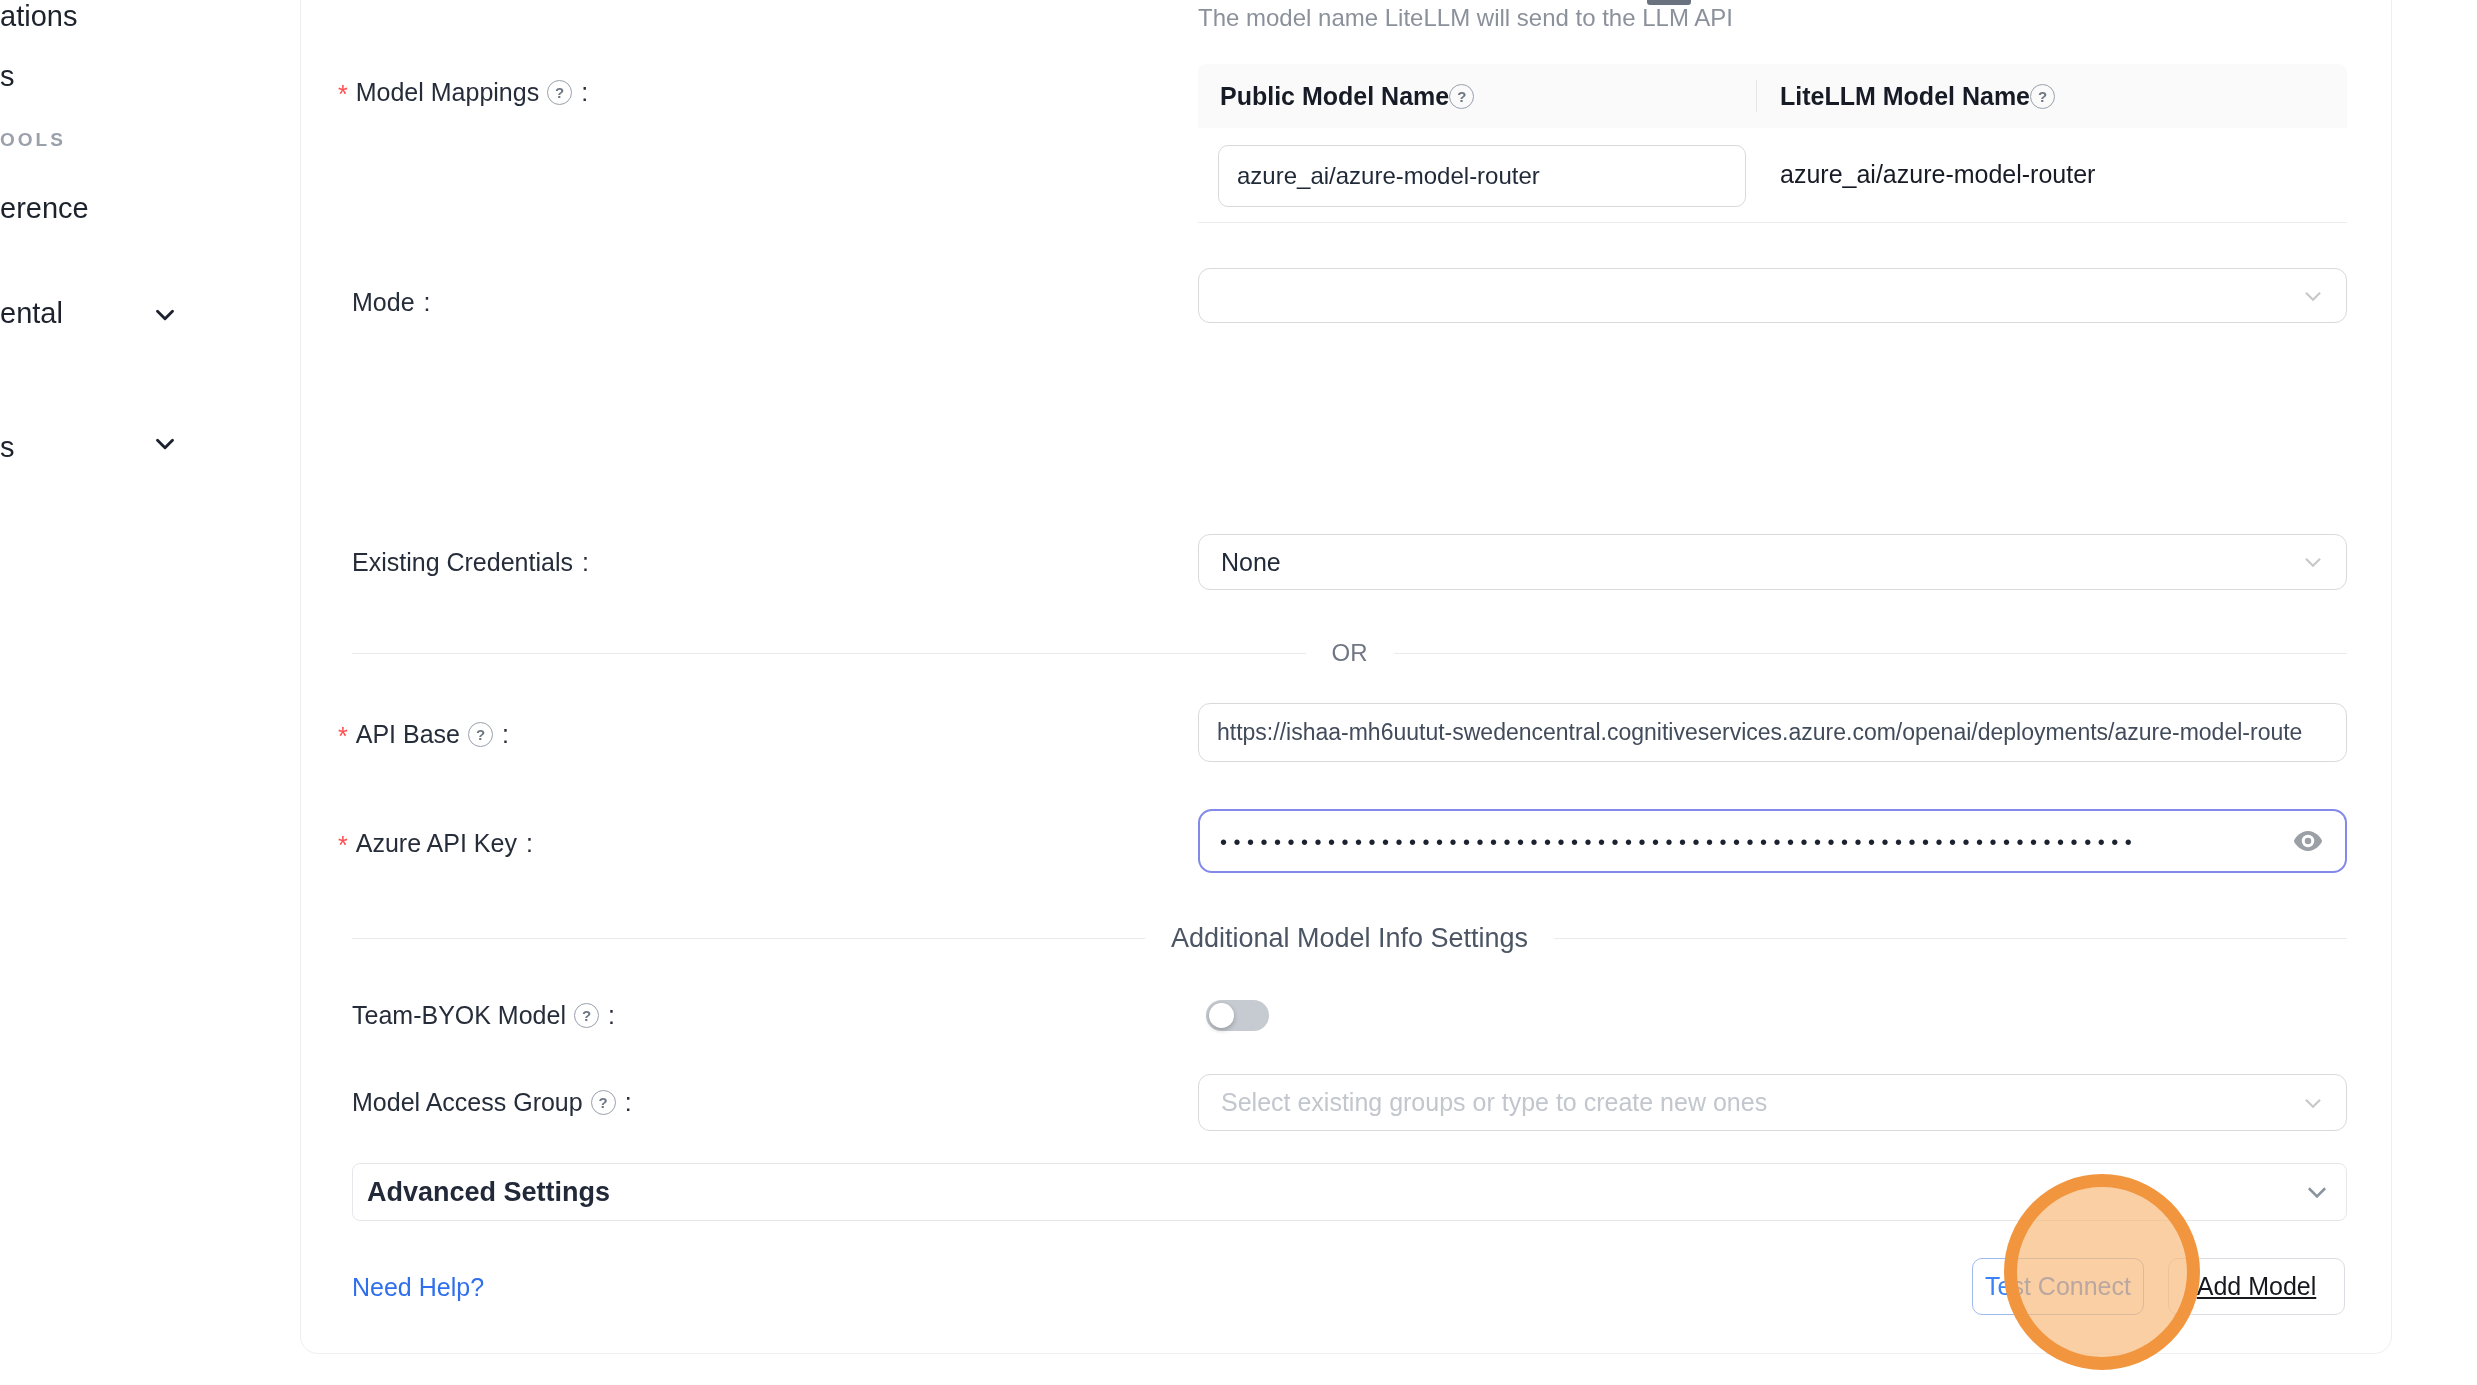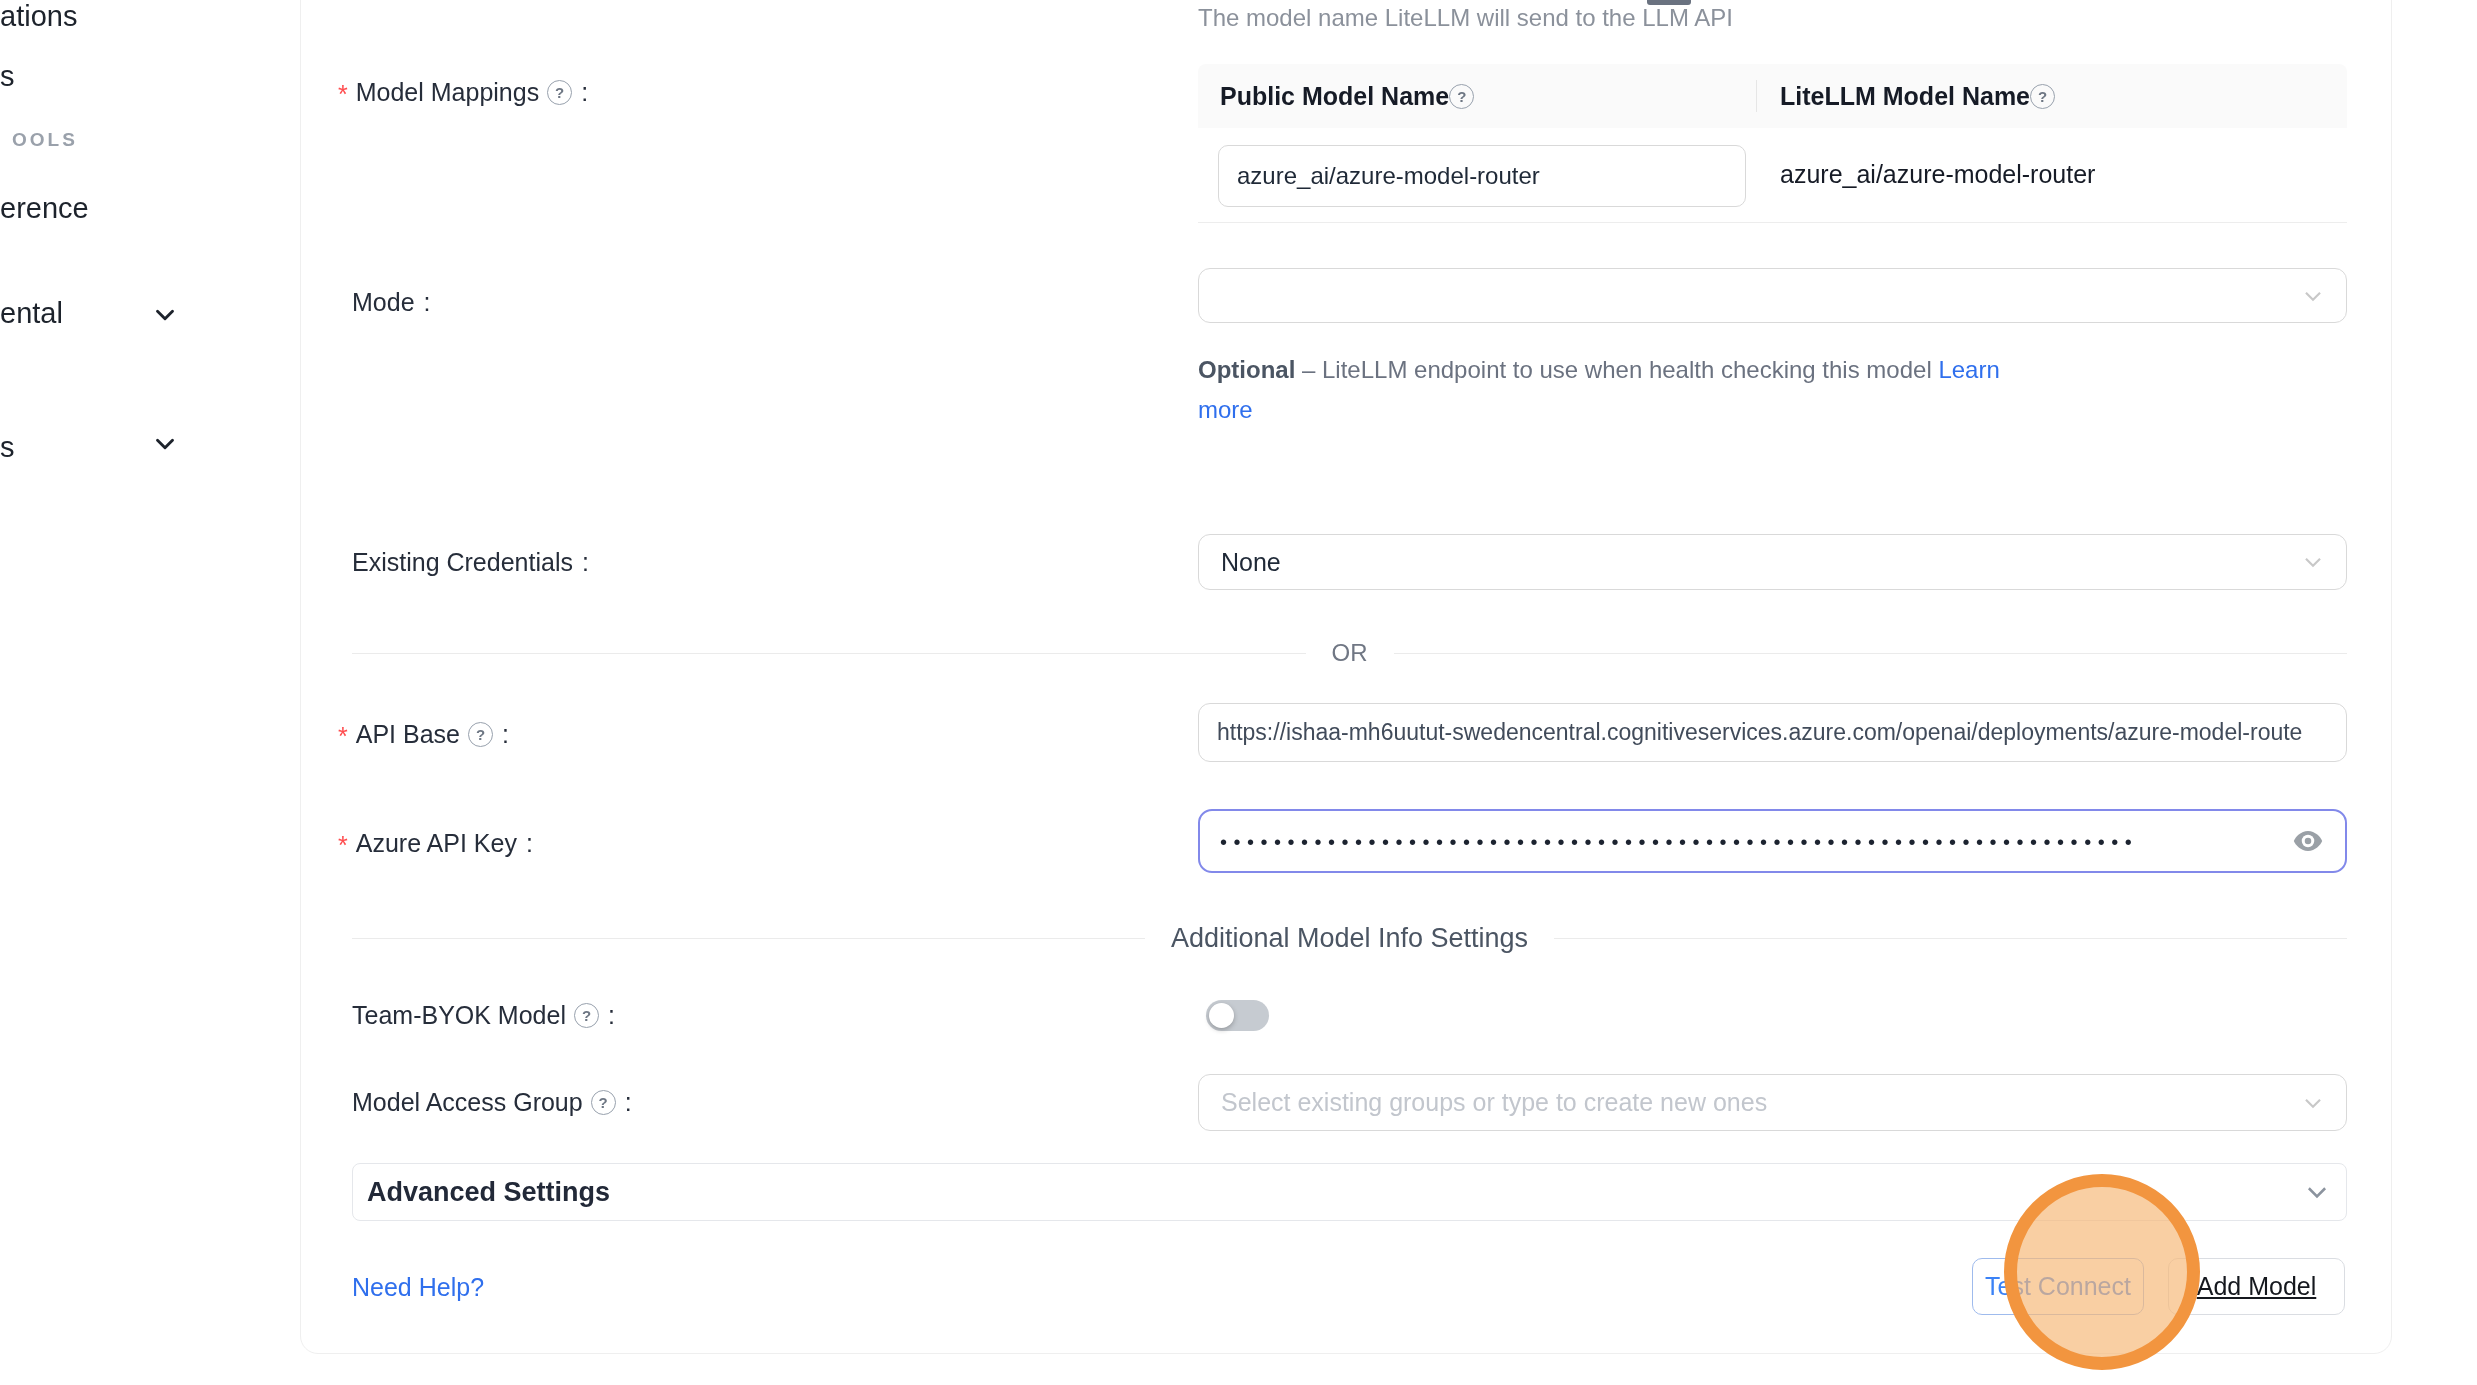--- a/index.html
+++ b/index.html
@@ -6,21 +6,21 @@
   html,body { background:#fff; }
   .screen{ position:relative; width:2477px; height:1385px; background:#ffffff;
            font-family:"Liberation Sans", sans-serif; overflow:hidden; color:#27303f; }
 
   
   .card{ position:absolute; left:300px; top:-24px; width:2092px; height:1378px;
          background:#ffffff; border:1px solid #efefef; border-radius:0 0 18px 18px; z-index:0; }
 
   
   .side-item{ position:absolute; font-size:29px; color:#1d232c; white-space:nowrap; }
-  .side-section{ position:absolute; font-size:19px; font-weight:600; letter-spacing:3px; color:#9aa1ab;padding-left:12px; }
+  .side-section{ position:absolute; font-size:19px; font-weight:600; letter-spacing:3px; color:#9aa1ab; }
   .side-chev{ position:absolute; width:30px; height:30px; }
 
   
   .z{ position:absolute; z-index:2; }
   .help-top{ left:1198px; top:4px; font-size:24px; color:#8b919b; }
   .frag{ left:1647px; top:0; width:44px; height:5px; background:#6a7280; border-radius:0 0 3px 3px; }
 
   .field-label{ display:flex; align-items:center; gap:8px; font-size:25px; color:#262d3a; white-space:nowrap; }
   .req{ color:#ff4d4f; font-size:25px; margin-top:5px; }
   .qicon{ width:25px; height:25px; border:1.5px solid #98a1ad; border-radius:50%;
@@ -136,21 +136,20 @@
 
   <div class="z field-label" style="left:352px;top:288px;">
     <span>Mode</span>
     <span class="colon">:</span>
   </div>
   <div class="z select" style="top:268px;height:55px;">
     <svg class="chev" width="26" height="26" viewBox="0 0 24 24">
       <path d="M5.5 9l6.5 6.5L18.5 9" fill="none" stroke="#c8c8c8" stroke-width="2"></path>
     </svg>
   </div>
-  <div class="z optional"><b>Optional</b><span> – LiteLLM endpoint to use when health checking this model </span><span class="link">Learn more</span></div>
 
 
   <div class="z field-label" style="left:352px;top:548px;">
     <span>Existing Credentials</span>
     <span class="colon">:</span>
   </div>
   <div class="z select" style="top:534px;height:56px;">
     <span>None</span>
     <svg class="chev" width="26" height="26" viewBox="0 0 24 24">
       <path d="M5.5 9l6.5 6.5L18.5 9" fill="none" stroke="#c8c8c8" stroke-width="2"></path>

